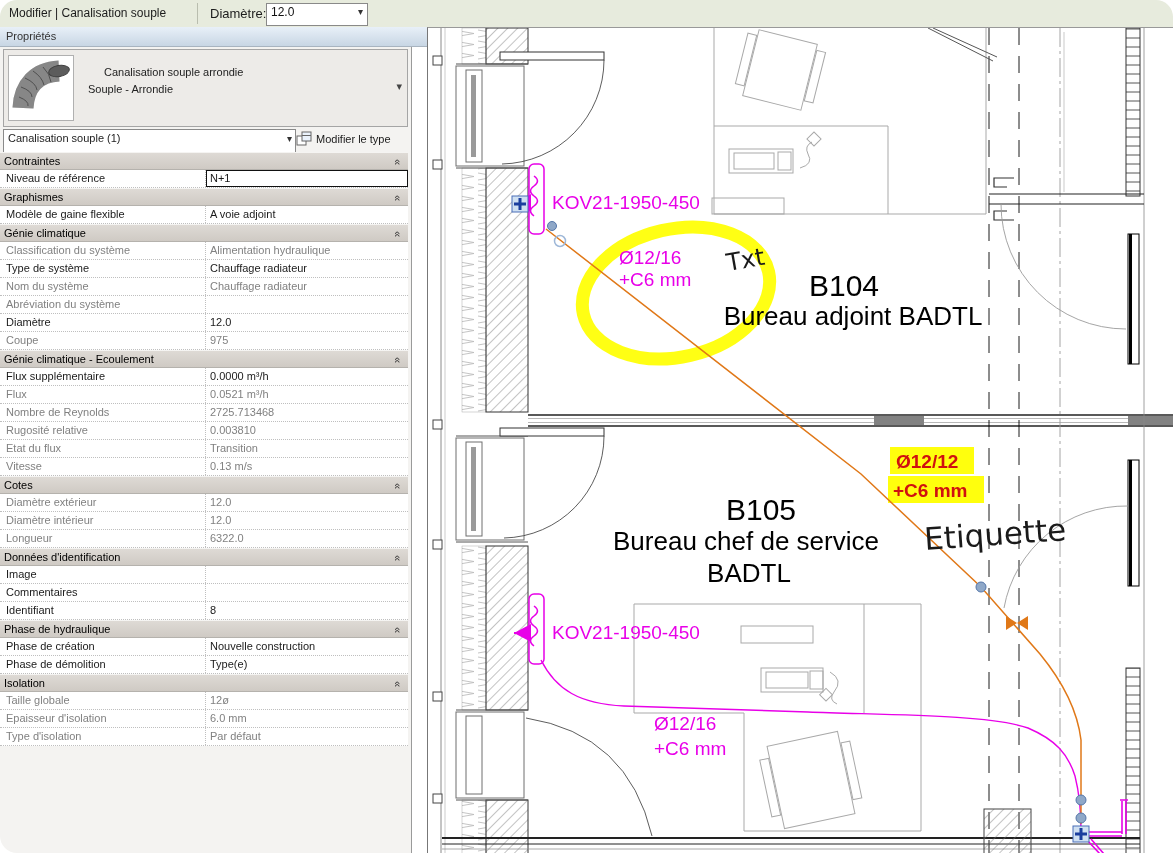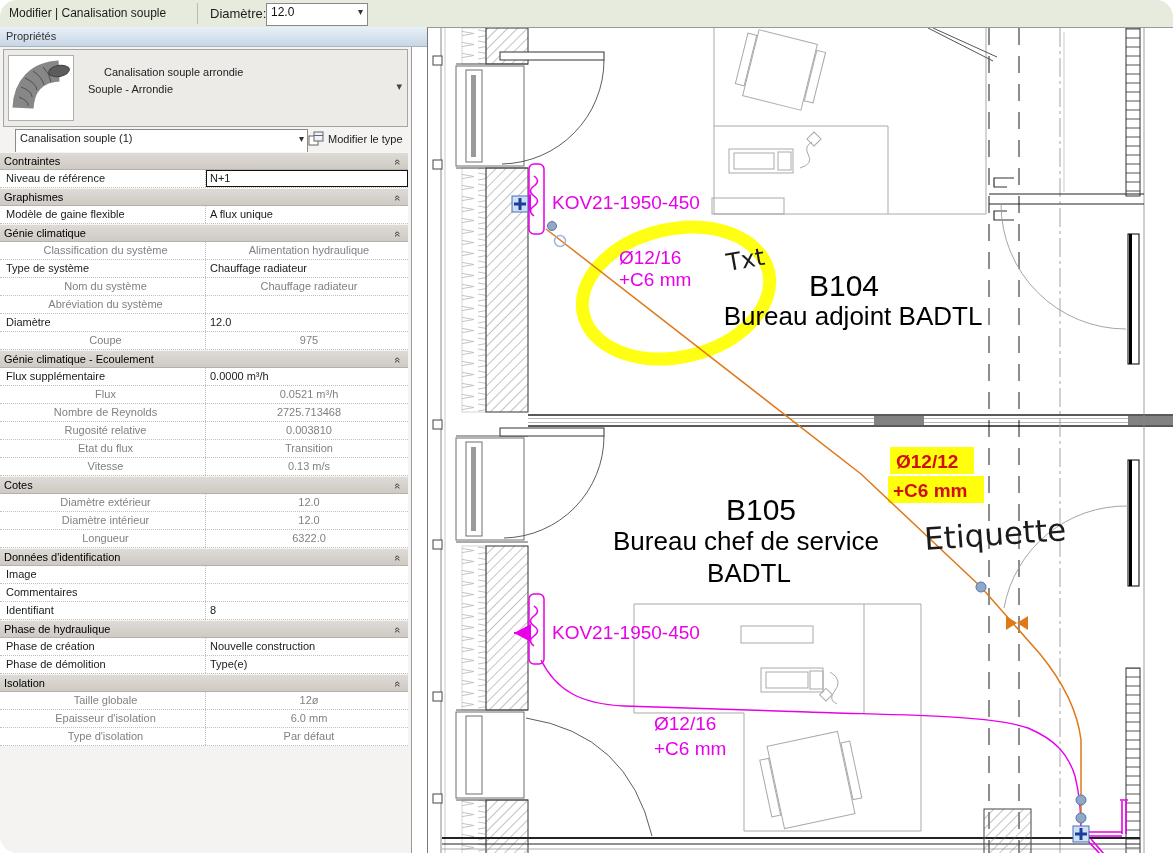--- a/index.html
+++ b/index.html
@@ -14,32 +14,32 @@
   
   #props{position:absolute;left:0;top:27px;width:411px;height:826px;background:#f4f3f1;border-right:1px solid #9a9a9a;font-size:11px;}
   #ptitle{position:absolute;left:0;top:0;width:469px;height:19px;background:linear-gradient(#e8f0f8,#c8d6e4);border-bottom:1px solid #a8b4c0;text-align:center;}
   #ptitle .t{position:absolute;left:6px;top:3px;color:#333;}
   #ptitle .x{position:absolute;right:8px;top:2px;color:#444;font-size:12px;font-weight:bold;cursor:default;}
   #typesel{position:absolute;left:3px;top:22px;width:403px;height:76px;background:#edebe8;border:1px solid #a5a5a5;}
   #typesel .img{position:absolute;left:4px;top:5px;width:64px;height:64px;background:#fff;border:1px solid #b0b0b0;}
   #typesel .l1{position:absolute;left:100px;top:16px;color:#222;}
   #typesel .l2{position:absolute;left:84px;top:33px;color:#222;}
   #typesel .arr{position:absolute;right:5px;top:30px;color:#444;font-size:11px;}
-  #selrow{position:absolute;left:3px;top:102px;width:405px;height:22px;margin-left:12px;}
+  #selrow{position:absolute;left:3px;top:102px;width:405px;height:22px;}
   #selrow .combo{position:absolute;left:0;top:0;width:283px;height:20px;background:#fff;border:1px solid #8a8a8a;color:#222;padding:2px 4px;}
   #selrow .combo .arr{position:absolute;right:3px;top:3px;color:#333;font-size:10px;}
   #selrow .etico{position:absolute;left:292px;top:1px;width:18px;height:18px;}
   #selrow .etlbl{position:absolute;left:313px;top:4px;color:#1a1a1a;}
   #grid{position:absolute;left:0;top:125px;width:408px;}
   .ghdr{height:16px;background:linear-gradient(#dedad5,#cfcac4);border-top:1px solid #f5f4f2;border-bottom:1px solid #b5b2ad;color:#000;position:relative;line-height:16px;padding-left:4px;}
   .ghdr .chev{position:absolute;right:7px;top:1px;transform:rotate(90deg);color:#333;font-size:11px;}
   .prow{height:17px;background:#fff;border-bottom:1px dotted #bfbfbf;display:flex;line-height:17px;}
   .prow .lab{width:199px;padding-left:6px;border-right:1px dotted #bfbfbf;color:#1a1a1a;overflow:hidden;white-space:nowrap;}
   .prow .val{flex:1;padding-left:4px;color:#1a1a1a;overflow:hidden;white-space:nowrap;position:relative;}
-  .prow.muted .lab,.prow.muted .val{color:#818181;text-align:center;}
+  .prow.muted .lab,.prow.muted .val{color:#818181;}
   .prow .val.boxed{outline:1px solid #111;outline-offset:-1px;background:#fff;}
   
   #plan{position:absolute;left:427px;top:27px;width:746px;height:826px;background:#fff;border-left:1px solid #777;border-top:1px solid #999;}
   text{font-family:"Liberation Sans",sans-serif;}
   .hand{font-family:"DejaVu Sans",sans-serif;}
 </style>
 </head>
 <body>
 <div id="app">
 
@@ -89,21 +89,21 @@
   <div id="grid">
     <div class="ghdr"><span>Contraintes</span><span class="chev">«</span></div>
     <div class="prow">
           <span class="lab">Niveau de référence</span>
           <span class="val boxed">N+1</span>
         </div>
 
     <div class="ghdr"><span>Graphismes</span><span class="chev">«</span></div>
     <div class="prow">
           <span class="lab">Modèle de gaine flexible</span>
-          <span class="val">A flux unique</span>
+          <span class="val">A voie adjoint</span>
         </div>
 
     <div class="ghdr"><span>Génie climatique</span><span class="chev">«</span></div>
     <div class="prow muted">
           <span class="lab">Classification du système</span>
           <span class="val">Alimentation hydraulique</span>
         </div>
     <div class="prow">
           <span class="lab">Type de système</span>
           <span class="val">Chauffage radiateur</span>

